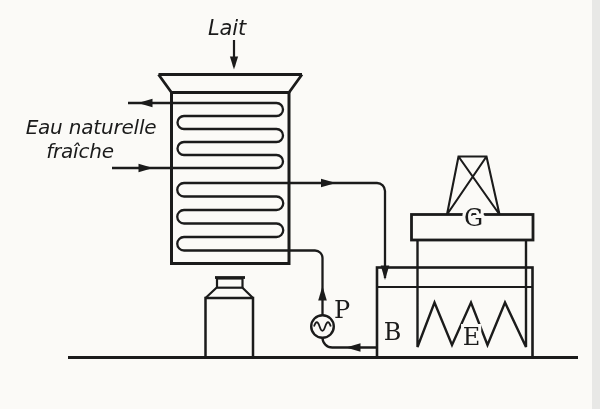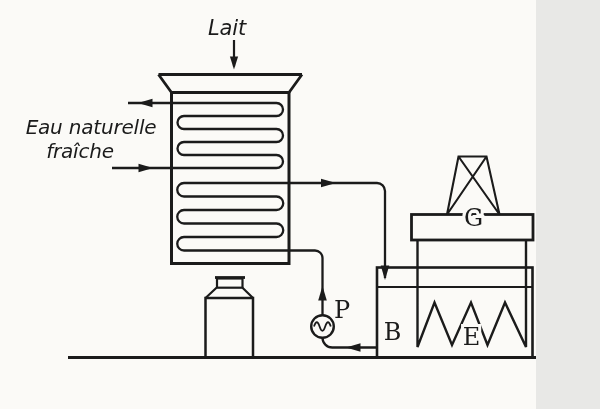--- a/index.html
+++ b/index.html
@@ -2,21 +2,21 @@
 <html style="--ink: #1b1b1b; --paper: #fbfaf7;"><head>
 <meta charset="utf-8">
 <style>
   :root{
     --ink:#1b1b1b;
     --paper:#fbfaf7;
   }
   html,body{margin:0;padding:0;background:#e8e8e6;}
   .figure{
     position:relative;
-    width:536px;height:409px;
+    width:592px;height:409px;
     background:var(--paper);
     overflow:hidden;
   }
   svg{display:block;width:600px;height:409px;}
   .stroke{fill:none;stroke:var(--ink);stroke-linecap:butt;stroke-linejoin:miter;}
   .fill{fill:var(--ink);stroke:none;}
   .hand{
     font-family:"DejaVu Sans",sans-serif;
     font-style:italic;
     fill:var(--ink);

